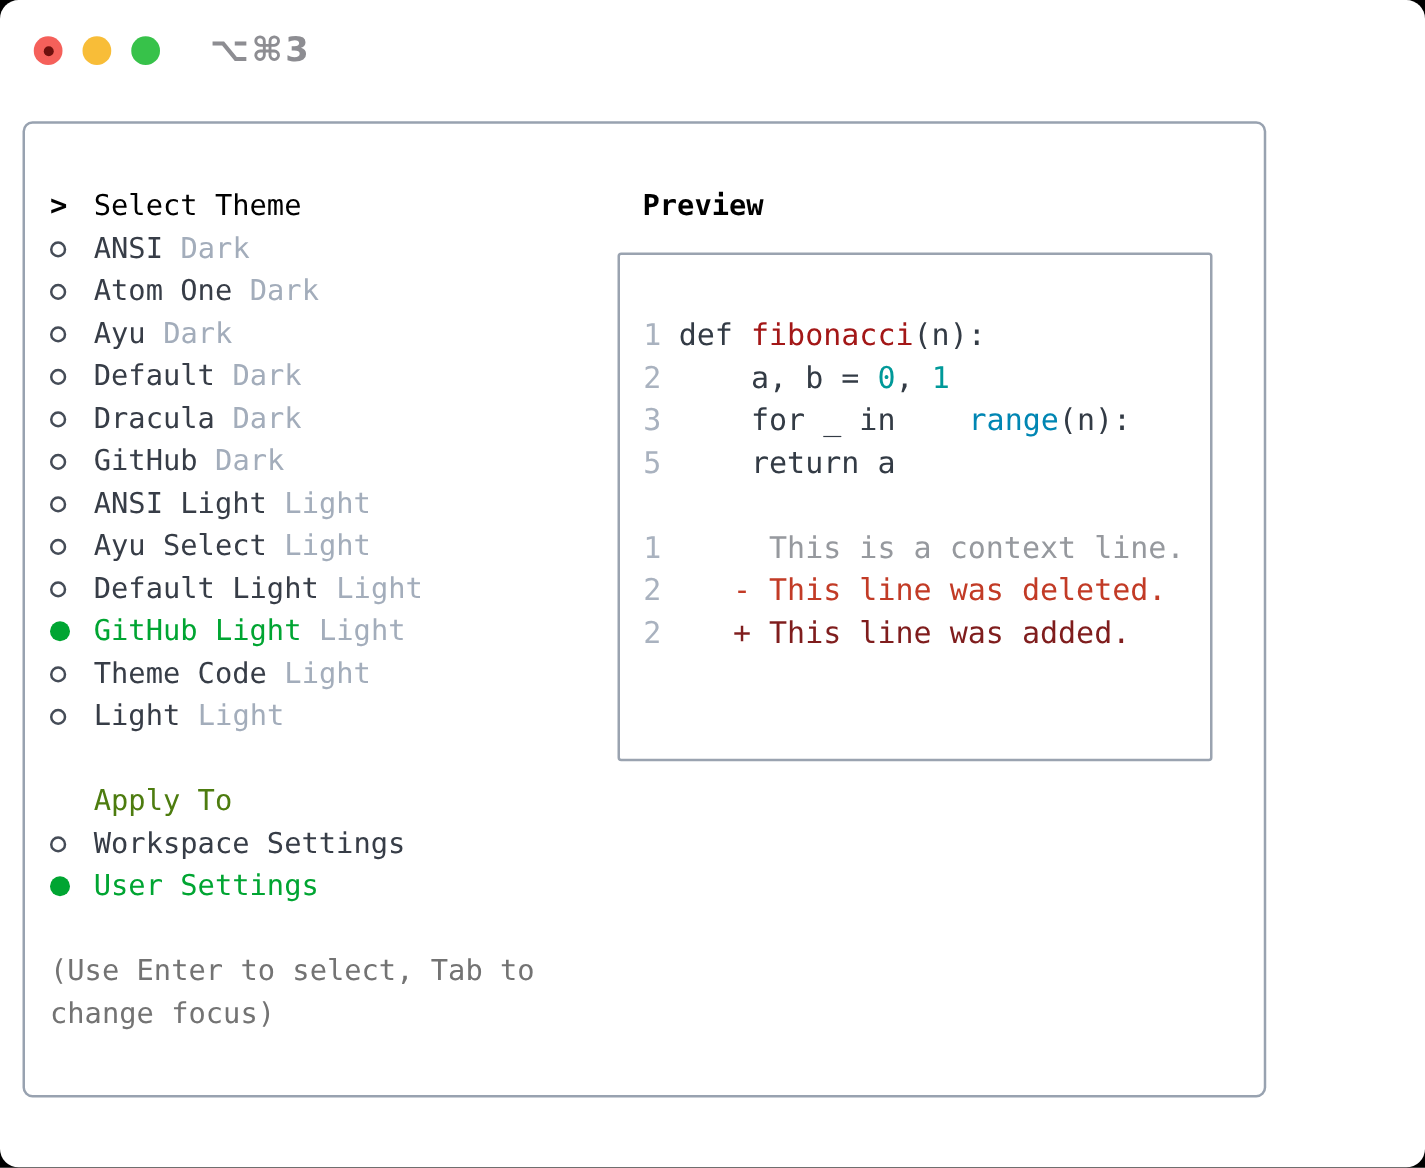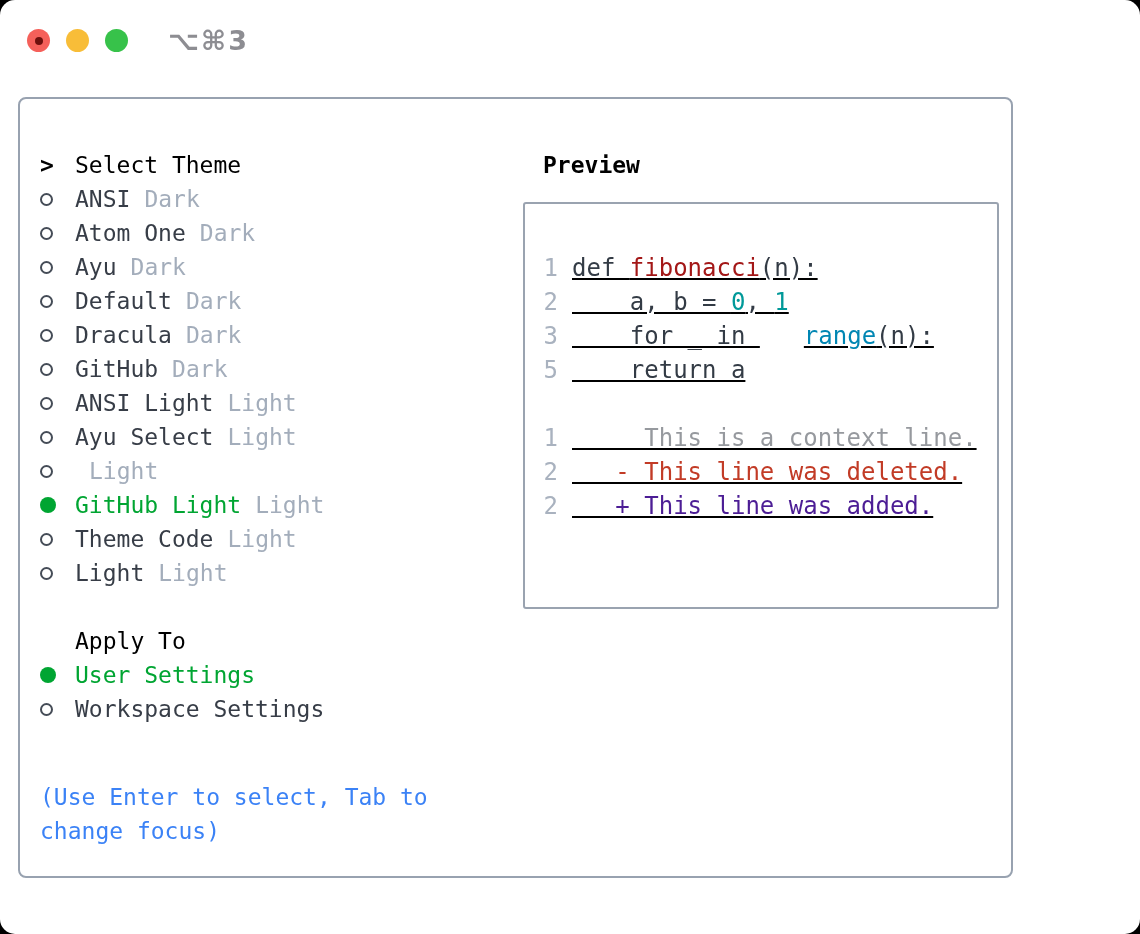--- a/index.html
+++ b/index.html
@@ -99,32 +99,32 @@
     width: 16px; height: 16px;
     border: none;
     background: #00a532;
   }
   .item-name.sel { color: #00a532; }
   .variant {
     color: #a3adbb;
     margin-left: 14px;
   }
   .spacer { height: 34px; }
-  .apply-heading { color: #000000; }
+  .apply-heading { color: #4d7c0f; }
   .hint {
-    margin-top: 54px;
+    margin-top: 34px;
     width: 455px;
-    color: #3b82f6;
+    color: #737373;
     white-space: normal;
   }
 
   
   .right-col {
     position: absolute;
-    left: 503px; top: 49px;
+    left: 474px; top: 49px;
   }
   .preview-heading {
     margin-left: 20px;
     font-size: 23px;
     line-height: 34px;
     font-weight: bold;
     color: #000000;
   }
   .preview-box {
     margin-top: 20px;
@@ -134,36 +134,35 @@
     border-radius: 3px;
     background: #ffffff;
     padding: 47px 16px 0 18px;
     overflow: hidden;
   }
   .pline {
     height: 34px;
     line-height: 34px;
     font-size: 24px;
     white-space: pre;
-    text-decoration: underline;
   }
   .ln {
     display: inline-block;
     width: 15px;
     margin-right: 14px;
     color: #a9b2bf;
     text-align: right;
   }
   .s-code    { color: #333b45; }
   .s-func    { color: #a31717; }
   .s-num     { color: #009999; }
   .s-builtin { color: #0086b3; margin-left: 44px; }
   .s-context { color: #96999e; }
   .s-deleted { color: #c23b26; }
-  .s-added   { color: #4c1d95; }
+  .s-added   { color: #7f1d1d; }
 </style>
 </head>
 <body>
 
 <div class="window">
 
   <div class="titlebar">
     <span class="tl red"></span>
     <span class="tl yellow"></span>
     <span class="tl green"></span>
@@ -180,36 +179,36 @@
 
       <div id="theme-list">
           <div class="row"><span class="gutter"><span class="radio"></span></span><span class="item-name">ANSI</span><span class="variant">Dark</span></div>
           <div class="row"><span class="gutter"><span class="radio"></span></span><span class="item-name">Atom One</span><span class="variant">Dark</span></div>
           <div class="row"><span class="gutter"><span class="radio"></span></span><span class="item-name">Ayu</span><span class="variant">Dark</span></div>
           <div class="row"><span class="gutter"><span class="radio"></span></span><span class="item-name">Default</span><span class="variant">Dark</span></div>
           <div class="row"><span class="gutter"><span class="radio"></span></span><span class="item-name">Dracula</span><span class="variant">Dark</span></div>
           <div class="row"><span class="gutter"><span class="radio"></span></span><span class="item-name">GitHub</span><span class="variant">Dark</span></div>
           <div class="row"><span class="gutter"><span class="radio"></span></span><span class="item-name">ANSI Light</span><span class="variant">Light</span></div>
           <div class="row"><span class="gutter"><span class="radio"></span></span><span class="item-name">Ayu Select</span><span class="variant">Light</span></div>
-          <div class="row"><span class="gutter"><span class="radio"></span></span><span class="variant">Light</span></div>
+          <div class="row"><span class="gutter"><span class="radio"></span></span><span class="item-name">Default Light</span><span class="variant">Light</span></div>
           <div class="row"><span class="gutter"><span class="radio sel"></span></span><span class="item-name sel">GitHub Light</span><span class="variant">Light</span></div>
           <div class="row"><span class="gutter"><span class="radio"></span></span><span class="item-name">Theme Code</span><span class="variant">Light</span></div>
           <div class="row"><span class="gutter"><span class="radio"></span></span><span class="item-name">Light</span><span class="variant">Light</span></div>
         </div>
 
       <div class="spacer"></div>
 
       <div class="row">
         <span class="gutter"></span>
         <span class="apply-heading">Apply To</span>
       </div>
 
       <div id="apply-list">
+          <div class="row"><span class="gutter"><span class="radio"></span></span><span class="item-name">Workspace Settings</span></div>
           <div class="row"><span class="gutter"><span class="radio sel"></span></span><span class="item-name sel">User Settings</span></div>
-          <div class="row"><span class="gutter"><span class="radio"></span></span><span class="item-name">Workspace Settings</span></div>
         </div>
 
       <div class="hint">(Use Enter to select, Tab to change focus)</div>
     </div>
 
     <div class="right-col">
       <div class="preview-heading">Preview</div>
       <div class="preview-box" id="preview-box">
           <div class="pline"><span class="ln">1</span><span class="s-code">def </span><span class="s-func">fibonacci</span><span class="s-code">(n):</span></div>
           <div class="pline"><span class="ln">2</span><span class="s-code">    a, b = </span><span class="s-num">0</span><span class="s-code">, </span><span class="s-num">1</span></div>

